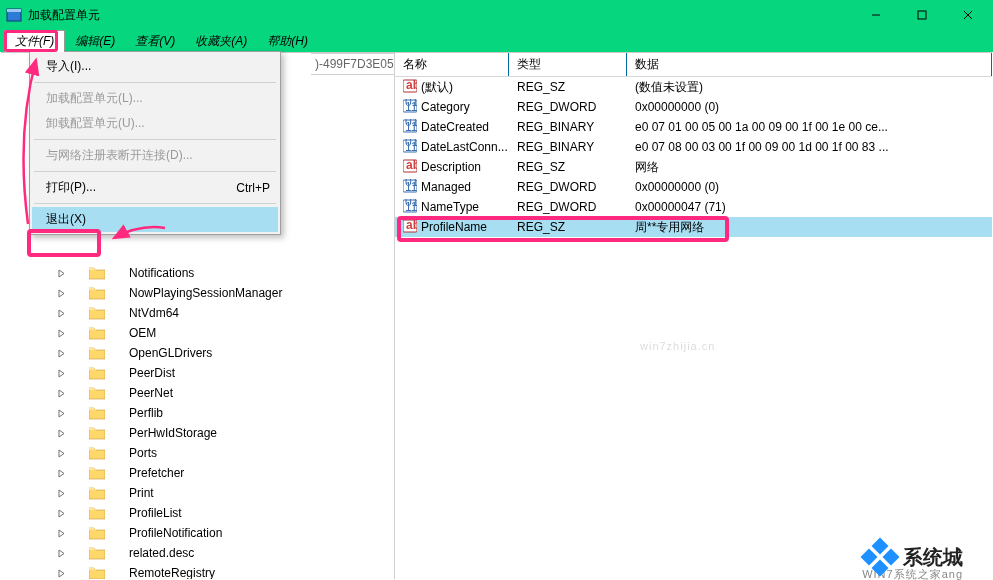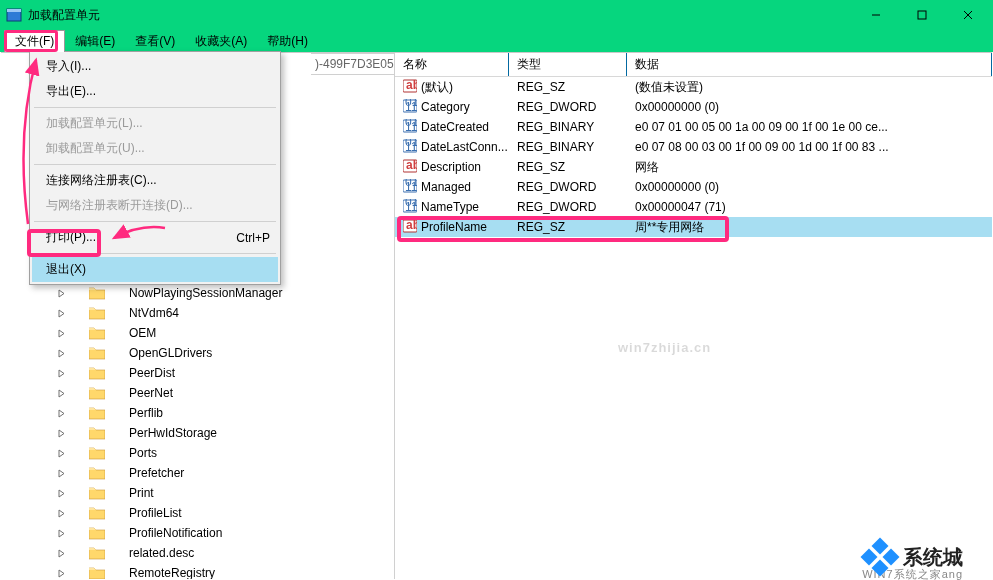--- a/index.html
+++ b/index.html
@@ -5,21 +5,21 @@
 * { margin: 0; padding: 0; box-sizing: border-box; font-family: "Microsoft YaHei", "SimSun", sans-serif; font-size: 12px; }
 body { width: 993px; height: 580px; background: #fff; overflow: hidden; position: relative; }
 
 .titlebar { height: 30px; background: #06d67e; display: flex; align-items: center; padding: 0 2px; color: #000; }
 .titlebar .icon { width: 16px; height: 16px; margin: 0 6px 0 4px; display:flex; align-items:center; justify-content:center;}
 .titlebar .title { flex: 0 0 auto; }
 .titlebar .spacer { flex: 1; }
 .winbtn { width: 46px; height: 30px; display: flex; align-items: center; justify-content: center; color: #000; }
 .winbtn svg { width: 10px; height: 10px; }
 
-.menubar { height: 22px; background: #06d67e; display: flex; align-items: center; padding: 0 4px; gap: 0; }
+.menubar { height: 22px; background: #06d67e; display: flex; align-items: center; padding: 0 4px; gap: 0; font-style: italic; }
 .menuitem { padding: 2px 10px; cursor: default; }
 .menuitem.open { background: #fff; border: 1px solid #999; border-bottom: none; position: relative; z-index: 20; }
 .file-hl { position: absolute; left: 4px; top: 30px; width: 54px; height: 22px; border: 3px solid #ff2a7f; border-radius: 3px; z-index: 25; pointer-events: none; }
 
 .dropdown { position: absolute; left: 29px; top: 51px; width: 252px; background: #f2f2f2; border: 1px solid #a0a0a0; box-shadow: 3px 3px 6px rgba(0,0,0,0.25); z-index: 15; padding: 2px; }
 .dd-item { padding: 4px 8px 4px 14px; display: flex; justify-content: space-between; align-items: center; }
 .dd-item.hover { background: #a7def2; }
 .dd-item.disabled { color: #9a9a9a; }
 .dd-sep { height: 1px; background: #d0d0d0; margin: 3px 2px; }
 .exit-hl { position: absolute; left: 27px; top: 229px; width: 74px; height: 28px; border: 4px solid #ff2a7f; border-radius: 4px; z-index: 25; pointer-events: none; }
@@ -47,21 +47,21 @@
 .rrow .c3 { flex: 1; }
 .rrow.selected { background: #a7def2; }
 .val-icon { width: 14px; height: 14px; flex-shrink:0; }
 .sel-hl { border: 4px solid #ff2a7f; border-radius: 4px; position: absolute; pointer-events: none; z-index: 12; }
 .address-remnant { position:absolute; left:310px; top:0; height:22px; display:flex; align-items:center; color:#666; font-size:12px; z-index:1; background:#fff; padding:0 4px; border:1px solid #d0d0d0; border-left:none;}
 .watermark { position:absolute; right:30px; bottom:6px; display:flex; align-items:center; gap:6px; z-index:50; }
 .wm-logo { width:34px; height:34px; position:relative; }
 .wm-d { width:12px; height:12px; background:#1e90ff; position:absolute; transform:rotate(45deg); }
 .wm-txt1 { font-size:20px; font-weight:bold; color:#222; }
 .wm-txt2 { position:absolute; right:30px; bottom:-2px; font-size:11px; color:#888; letter-spacing:1px;}
-.midwm { position:absolute; left:618px; top:340px; color:rgba(0,0,0,0.15); font-size:13px; z-index:3; letter-spacing:1px;font-weight:bold;}
+.midwm { position:absolute; left:640px; top:340px; color:rgba(0,0,0,0.15); font-size:11px; z-index:3; letter-spacing:1px;}
 </style>
 </head>
 <body>
 
 <div class="titlebar">
   <span class="icon">
     <svg viewBox="0 0 16 16">
         <rect x="1" y="2" width="14" height="12" fill="#2e7bd6" stroke="#0b3c73"></rect>
         <rect x="1" y="2" width="14" height="3" fill="#9cc8f5"></rect>
       </svg>
@@ -92,34 +92,28 @@
   <div class="menuitem">查看(V)</div>
   <div class="menuitem">收藏夹(A)</div>
   <div class="menuitem">帮助(H)</div>
 </div>
 <div class="file-hl"></div>
 
 <div class="dropdown">
   <div class="dd-item">
       <span>导入(I)...</span>
     </div>
-  <div class="dd-item">
-      <span>导出(E)...</span>
-    </div>
   <div class="dd-sep"></div>
   <div class="dd-item disabled">
       <span>加载配置单元(L)...</span>
     </div>
   <div class="dd-item disabled">
       <span>卸载配置单元(U)...</span>
     </div>
   <div class="dd-sep"></div>
-  <div class="dd-item">
-      <span>连接网络注册表(C)...</span>
-    </div>
   <div class="dd-item disabled">
       <span>与网络注册表断开连接(D)...</span>
     </div>
   <div class="dd-sep"></div>
   <div class="dd-item">
       <span>打印(P)...</span>
       <span>Ctrl+P</span>
     </div>
   <div class="dd-sep"></div>
   <div class="dd-item hover">

